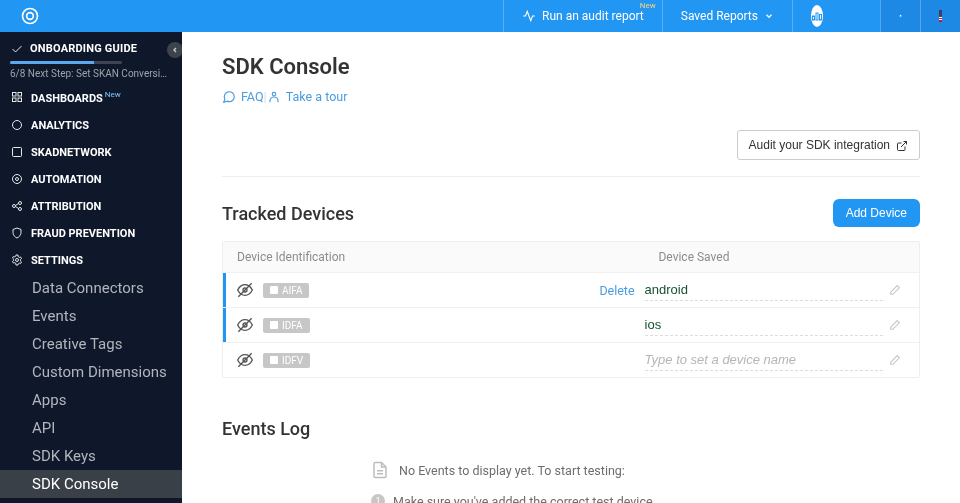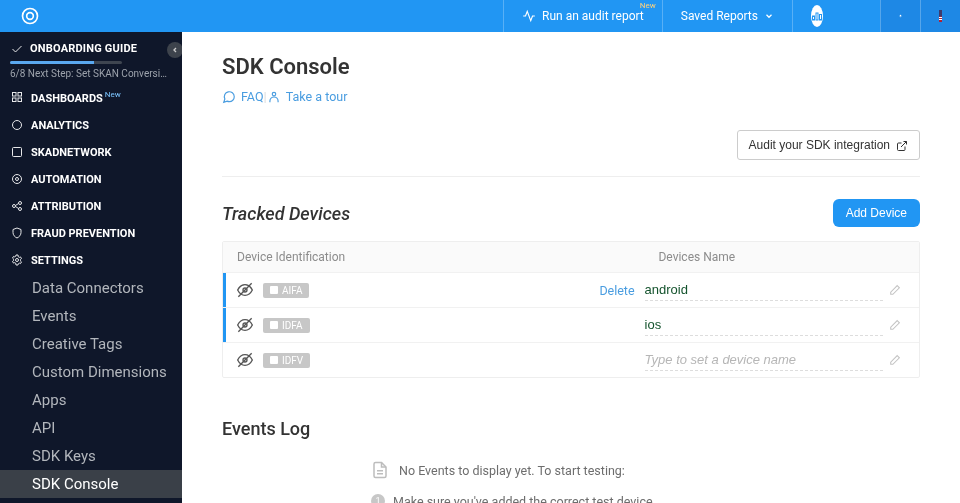--- a/index.html
+++ b/index.html
@@ -39,21 +39,21 @@
 .main { flex: 1; padding: 22px 40px 10px 40px; overflow-y: auto; }
 .page-title { font-size: 22px; font-weight: 600; color: #333; }
 .links-row { margin-top: 10px; display: flex; align-items: center; color: #bbb; }
 .link-item { display: inline-flex; align-items: center; gap: 5px; color: #4a9de0; font-size: 12.5px; cursor: pointer; }
 .link-sep { color: #ddd; }
 .btn-outline { border: 1px solid #ccc; background: #fff; border-radius: 3px; padding: 7px 11px; font-size: 12px; cursor: pointer; display: inline-flex; align-items: flex-end; gap: 6px; color: #333; }
 .btn-row-right { text-align: right; margin-top: 26px; }
 .hr { border: none; border-top: 1px solid #eee; margin-top: 16px; }
 
 .section-head { display: flex; align-items: center; margin-top: 22px; }
-.section-title { font-size: 18px; font-weight: 500; color: #333; flex: 1; font-style: italic; }
+.section-title { font-size: 18px; font-weight: 500; color: #333; flex: 1; }
 .btn-primary { background: #2196f3; color: #fff; border: none; border-radius: 6px; padding: 7px 13px; font-size: 12px; cursor: pointer; }
 
 .table { margin-top: 14px; border: 1px solid #eee; border-radius: 2px; }
 .table-head { display: flex; background: #fafafa; color: #8c8c8c; font-size: 12px; padding: 8px 14px; }
 .th-id { flex: 1.06; }
 .th-name { flex: 0.62; }
 .row { display: flex; align-items: center; padding: 6px 14px; border-top: 1px solid #f1f1f1; position: relative; }
 .row-marker { position: absolute; left: 0; top: 0; bottom: 0; width: 3px; background: #2196f3; display: none; }
 .row.marked .row-marker { display: block; }
 .eye-ico { color: #555; margin-right: 10px; display: inline-flex; cursor: pointer; }
@@ -274,21 +274,21 @@
     <hr class="hr">
 
     <div class="section-head">
       <div class="section-title">Tracked Devices</div>
       <button class="btn-primary">Add Device</button>
     </div>
 
     <div class="table">
       <div class="table-head">
         <div class="th-id">Device Identification</div>
-        <div class="th-name">Devices Name</div>
+        <div class="th-name">Device Saved</div>
       </div>
 
       <div class="row marked">
         <div class="row-marker"></div>
         <div class="cell-id">
           <span class="eye-ico">
               <svg width="16" height="16" viewBox="0 0 24 24" fill="none" stroke="#555" stroke-width="2">
                 <path d="M1 12s4-8 11-8 11 8 11 8-4 8-11 8-11-8-11-8z"></path>
                 <circle cx="12" cy="12" r="3"></circle>
                 <line x1="2" y1="22" x2="22" y2="2"></line>

